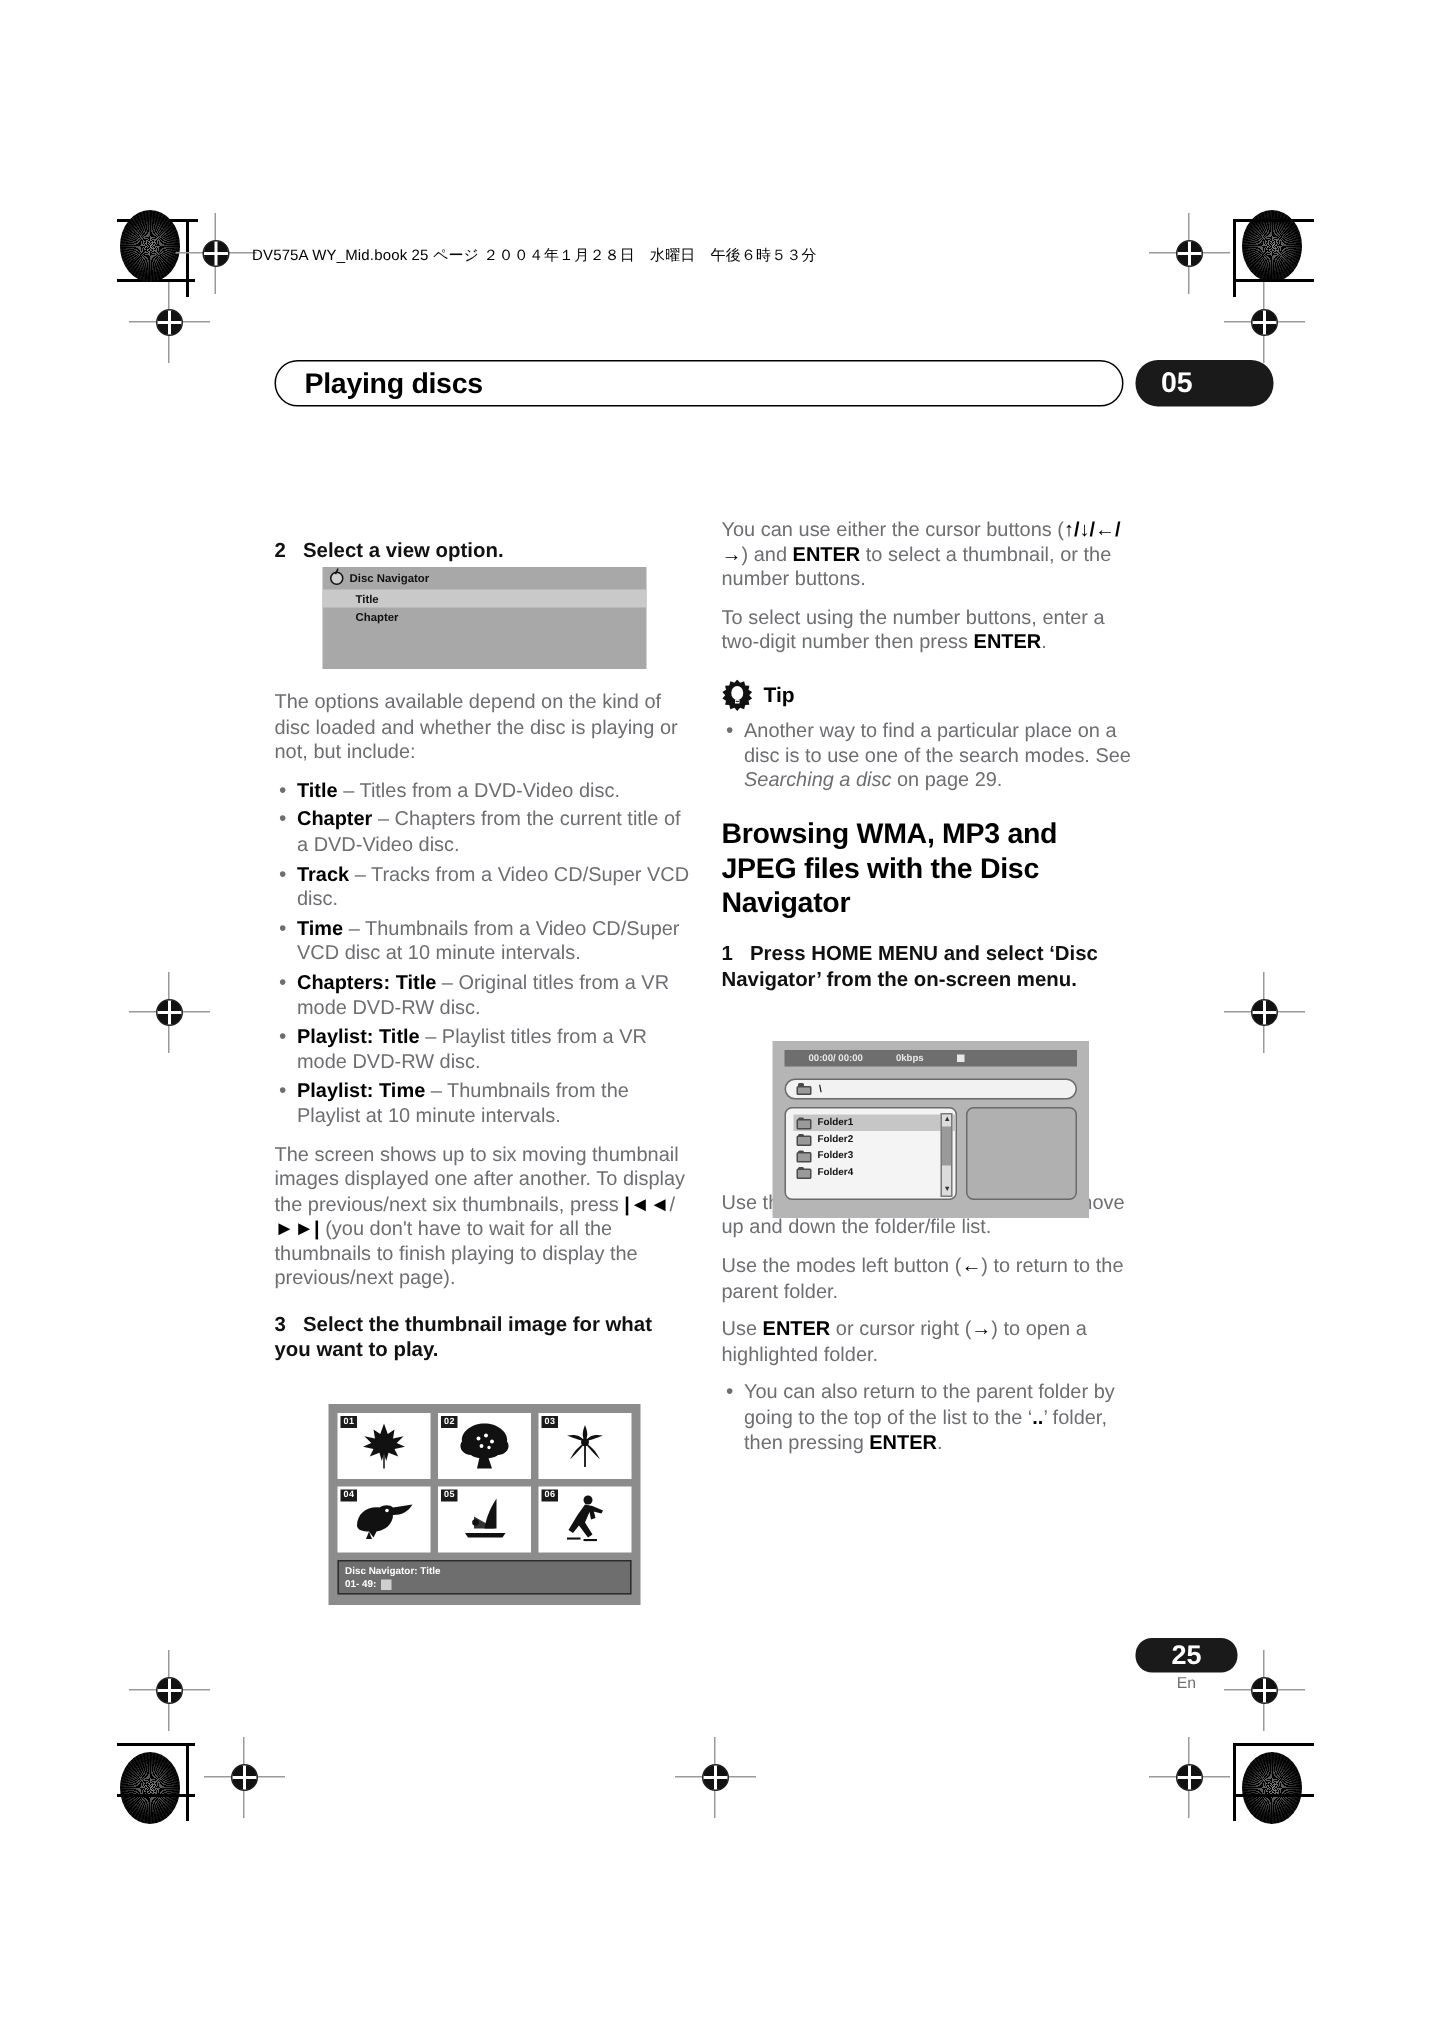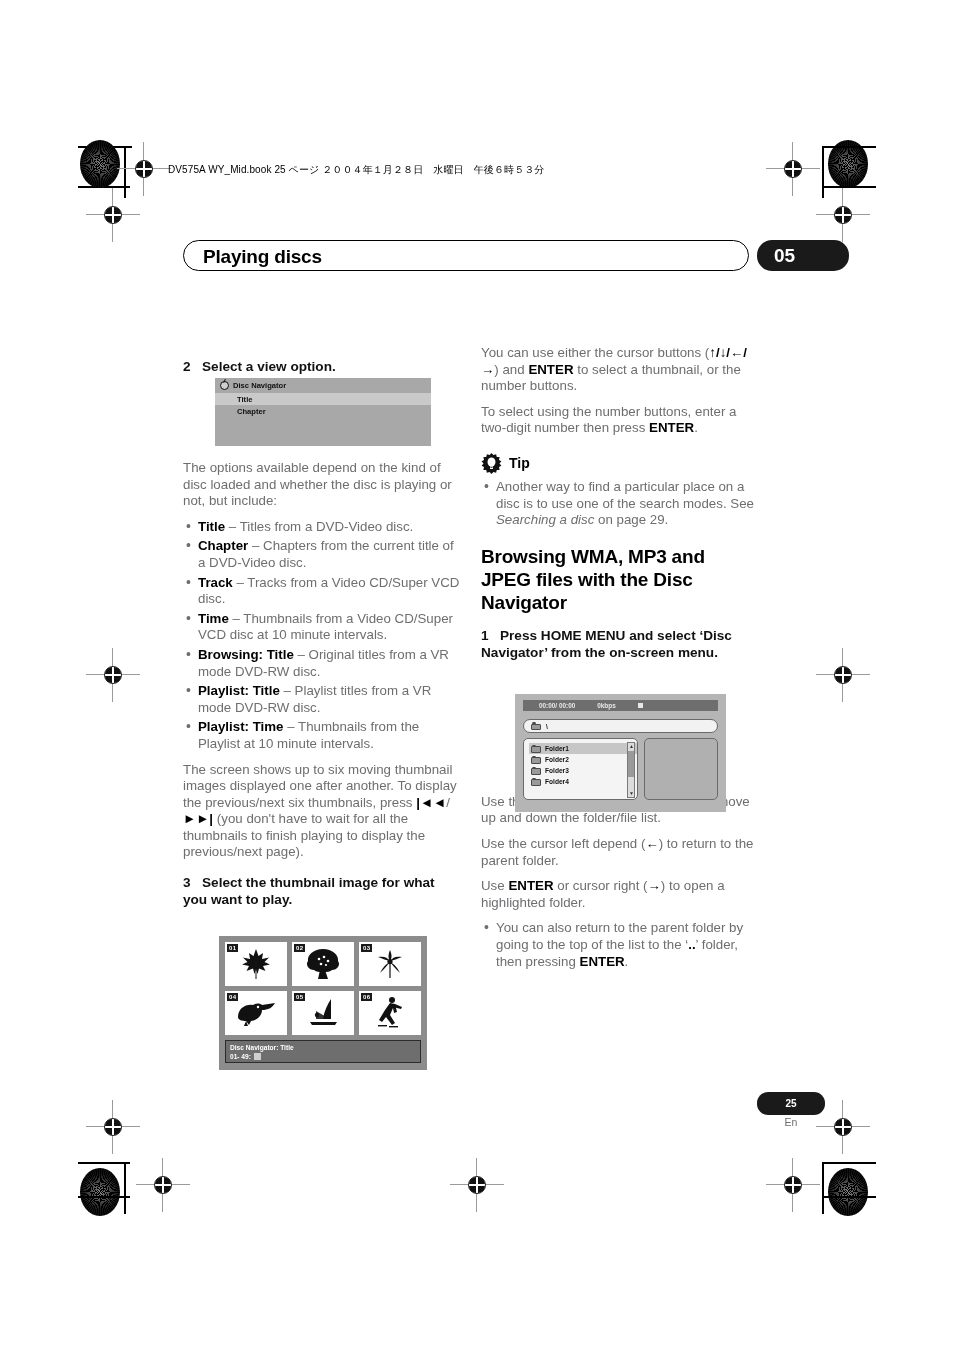--- a/index.html
+++ b/index.html
@@ -187,21 +187,21 @@
     border:1px solid #6a6a6a; border-radius:5px;
   }
   .folderico { width:10px; height:8px; position:relative; flex:0 0 auto; }
   .folderico .bk { position:absolute; left:0; bottom:0; width:10px; height:6.5px; background:#9a9a9a; border:0.8px solid #4a4a4a; border-radius:1px; }
   .folderico .tb { position:absolute; left:0.5px; top:0; width:4.5px; height:2.4px; background:#9a9a9a; border:0.8px solid #4a4a4a; border-radius:1px 1px 0 0; }
 
   
   .pagenum {
     position:absolute; left:757px; top:1092px; width:68px; height:23px;
     background:#1a1a1a; border-radius:11px; color:#fff;
-    font-size:10px; font-weight:bold;
+    font-size:18px; font-weight:bold;
     display:flex; align-items:center; justify-content:center;
   }
   .pagelang {
     position:absolute; left:757px; top:1116px; width:68px;
     text-align:center; font-size:10.5px; color:#6d6e71;
   }
 
   .arrowglyph { font-weight:bold; color:#000; }
 </style>
 </head>
@@ -364,21 +364,21 @@
 
   <div style="height:80px;"></div>
 
   <p class="para">The options available depend on the kind of disc loaded and whether the disc is playing or not, but include:</p>
 
   <ul class="bul">
     <li><b>Title</b><span> – Titles from a DVD-Video disc.</span></li>
     <li><b>Chapter</b><span> – Chapters from the current title of a DVD-Video disc.</span></li>
     <li><b>Track</b><span> – Tracks from a Video CD/Super VCD disc.</span></li>
     <li><b>Time</b><span> – Thumbnails from a Video CD/Super VCD disc at 10 minute intervals.</span></li>
-    <li><b>Browsing: Title</b><span> – Original titles from a VR mode DVD-RW disc.</span></li>
+    <li><b>Chapters: Title</b><span> – Original titles from a VR mode DVD-RW disc.</span></li>
     <li><b>Playlist: Title</b><span> – Playlist titles from a VR mode DVD-RW disc.</span></li>
     <li><b>Playlist: Time</b><span> – Thumbnails from the Playlist at 10 minute intervals.</span></li>
   </ul>
 
   <p class="para"><span>The screen shows up to six moving thumbnail images displayed one after another. To display the previous/next six thumbnails, press </span><span class="arrowglyph">|◄◄</span><span>/</span><span class="arrowglyph">►►|</span><span> (you don't have to wait for all the thumbnails to finish playing to display the previous/next page).</span></p>
 
   <div class="step">
     <span class="num">3</span><span>Select the thumbnail image for what you want to play.</span>
   </div>
 </div>
@@ -501,21 +501,21 @@
 
   <div class="step">
     <span class="num">1</span><span>Press HOME MENU and select ‘Disc Navigator’ from the on-screen menu.</span>
   </div>
 
   <div style="height:128px;"></div>
 
 
   <p class="para"><span>Use the cursor up/down buttons (</span><b class="arrowglyph">↑/↓</b><span>) to move up and down the folder/file list.</span></p>
 
-  <p class="para"><span>Use the cursor left depend (</span><b class="arrowglyph">←</b><span>) to return to the parent folder.</span></p>
+  <p class="para"><span>Use the modes left button (</span><b class="arrowglyph">←</b><span>) to return to the parent folder.</span></p>
 
   <p class="para"><span>Use </span><b>ENTER</b><span> or cursor right (</span><b class="arrowglyph">→</b><span>) to open a highlighted folder.</span></p>
 
   <ul class="bul">
     <li><span>You can also return to the parent folder by going to the top of the list to the ‘</span><b>..</b><span>’ folder, then pressing </span><b>ENTER</b><span>.</span></li>
   </ul>
 </div>
 
 <div class="fig-folder">
   <div class="topbar">

